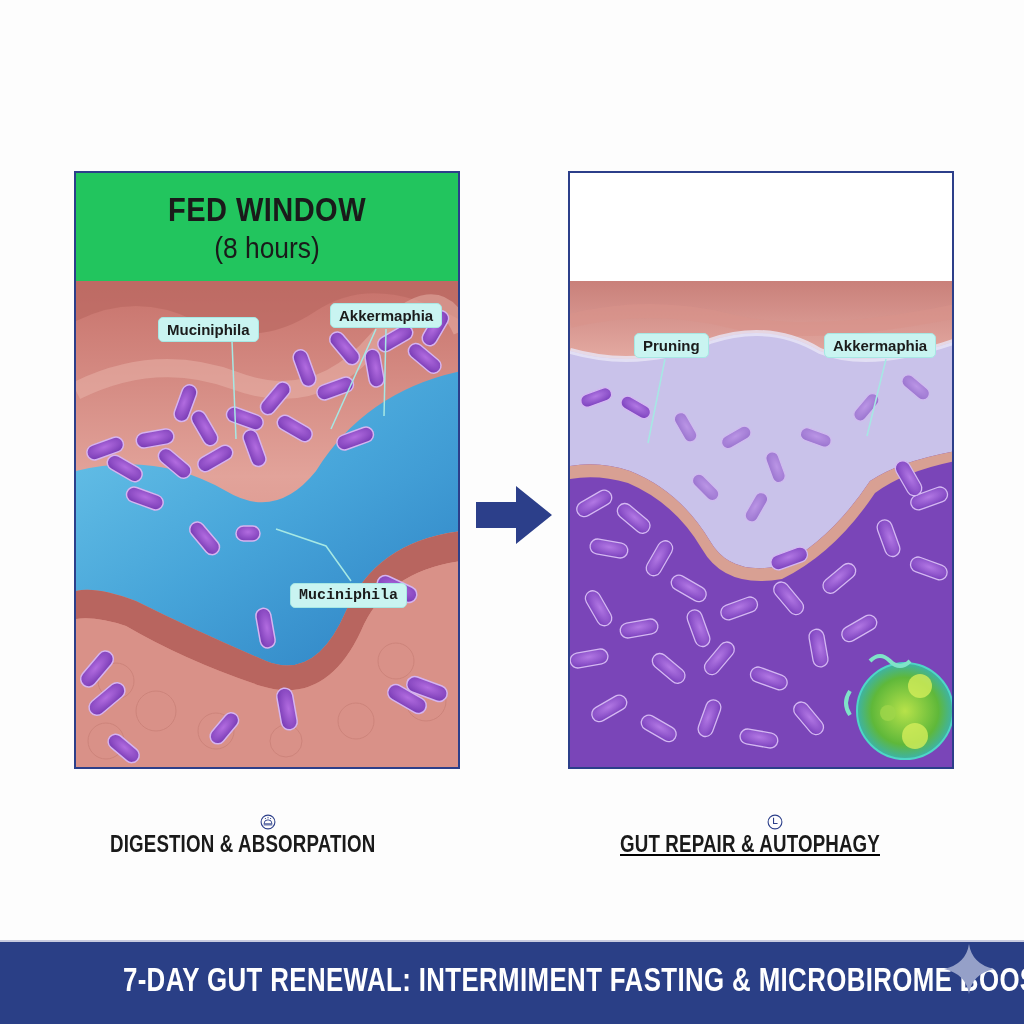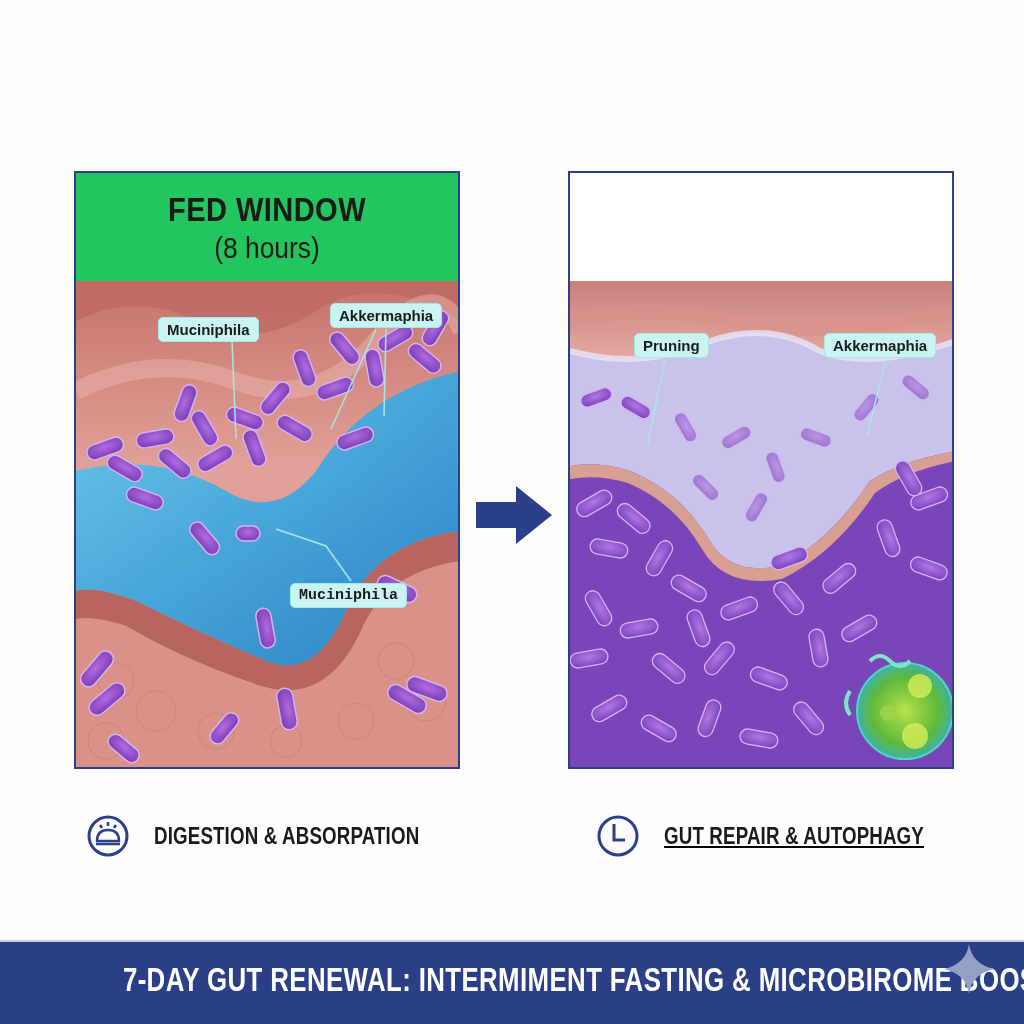--- a/index.html
+++ b/index.html
@@ -7,21 +7,21 @@
   .panel{position:absolute;top:171px;width:386px;height:598px;border:2px solid #2c3f8a;background:#fff;box-sizing:border-box;overflow:hidden;}
   .panel.left{left:74px;}
   .panel.right{left:568px;}
   .panel-head{height:108px;text-align:center;background:#22c55e;}
   .panel-title{display:block;padding-top:18px;font-size:33px;font-weight:bold;color:#1a1a1a;letter-spacing:0.5px;transform:scaleX(0.88);}
   .panel-sub{display:block;margin-top:2px;font-size:30px;color:#1a1a1a;transform:scaleX(0.88);}
   .scene{position:absolute;left:0;top:108px;width:100%;height:488px;overflow:hidden;}
   .scene svg{display:block;}
   .label{position:absolute;background:#c9f4f1;border:1px solid #a6e8e4;border-radius:5px;padding:3px 8px;font-size:15px;font-weight:bold;color:#1b1b1b;white-space:nowrap;transform-origin:left center;}
   .arrow{position:absolute;left:476px;top:486px;width:76px;height:58px;}
-  .caption{position:absolute;top:814px;height:44px;display:flex;align-items:center;}
+  .caption{position:absolute;top:814px;height:44px;display:flex;align-items:center;flex-direction:column;}
   .caption.left{left:86px;}
   .caption.right{left:596px;text-decoration:underline;}
   .cap-icon{width:44px;height:44px;}
   .cap-text{margin-left:24px;font-size:24px;font-weight:bold;color:#1a1a1a;letter-spacing:0.2px;transform:scaleX(0.78);transform-origin:left center;white-space:nowrap;}
   .banner{position:absolute;left:0;top:940px;width:1024px;height:84px;background:#2a3f86;border-top:2px solid #c8cbe0;}
   .banner-text{position:absolute;left:0;width:1024px;top:18px;text-align:center;font-size:34px;font-weight:bold;color:#fff;letter-spacing:0.5px;transform:scaleX(0.76);white-space:nowrap;}
   .sparkle{position:absolute;left:944px;top:944px;width:50px;height:50px;}
 </style>
 </head>
 <body>

